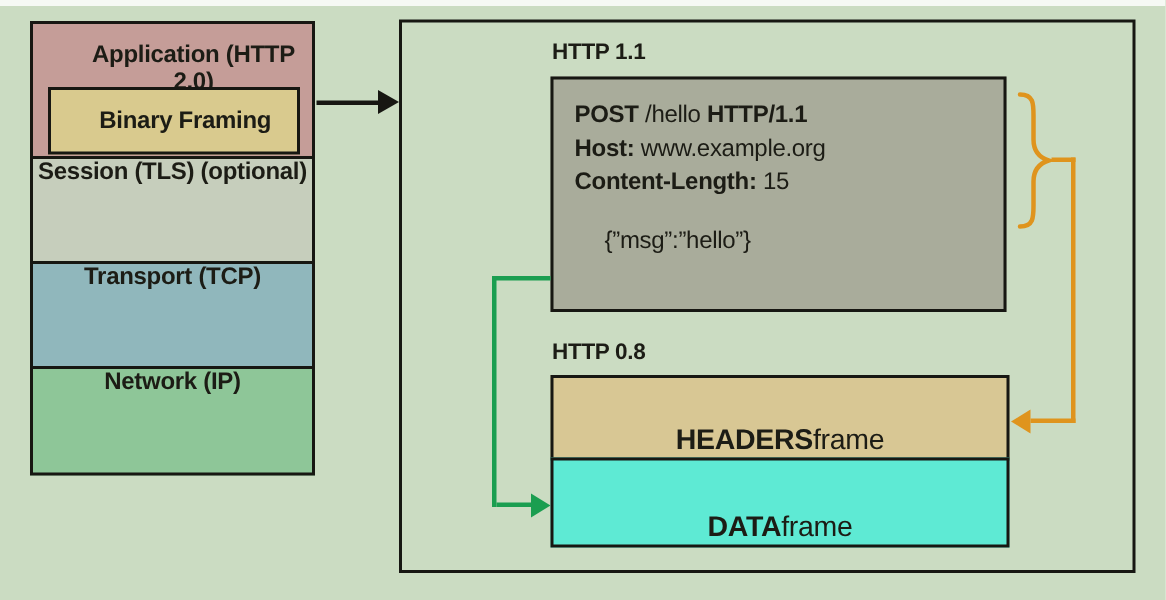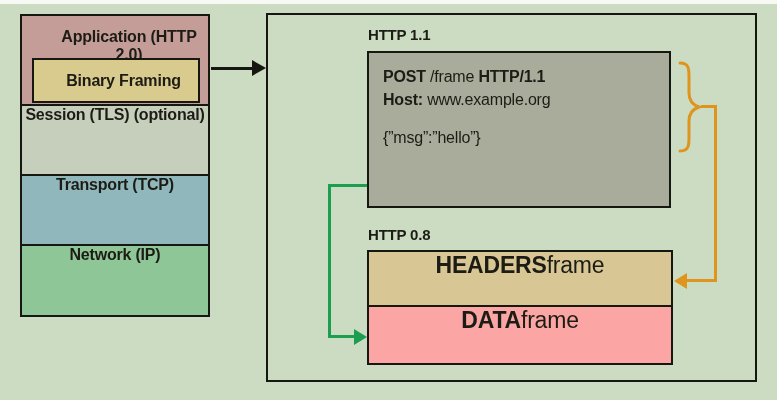--- a/index.html
+++ b/index.html
@@ -12,22 +12,22 @@
   .top-strip{position:absolute;left:0;top:0;width:777px;height:4px;background:rgba(255,255,255,0.82);}
   .box{position:absolute;box-sizing:border-box;border:2px solid #171712;}
   .layer{display:flex;justify-content:center;text-align:center;}
   .layer-label{font-weight:700;font-size:16px;}
   .app-layer{align-items:flex-start;}
   .app-label{margin-top:12px;margin-left:28px;}
   .binary-box{display:flex;align-items:center;justify-content:center;padding-left:15px;}
   .panel-label{position:absolute;font-weight:700;font-size:15px;}
   .req-line{white-space:pre-wrap;font-size:16px;line-height:22.5px;}
   .b{font-weight:700;}
-  .req-body{margin-top:16px;}
-  .frame-box{display:flex;align-items:flex-start;justify-content:center;font-size:23px;}
+  .req-body{margin-top:16px;margin-left:20px;}
+  .frame-box{display:flex;align-items:flex-end;justify-content:center;font-size:19px;}
   .hline,.vline{position:absolute;}
   .arrowhead{position:absolute;width:0;height:0;}
 </style>
 </head>
 <body>
 
 <div class="canvas">
 
   <div class="top-strip"></div>
 
@@ -48,22 +48,23 @@
   </div>
 
   <div class="hline" style="left:211px;top:67px;width:43px;height:3px;background:#171712;"></div>
   <div class="arrowhead" style="left:252px;top:60px;border-left:14px solid #171712;border-top:8.5px solid transparent;border-bottom:8.5px solid transparent;"></div>
 
   <div class="box" style="left:266px;top:13px;width:491px;height:369px;"></div>
 
   <div class="panel-label" style="left:368px;top:26px;">HTTP 1.1</div>
 
   <div class="box" style="left:367px;top:51px;width:304px;height:157px;background:#a9ac9b;padding:13px 12px 0 14px;">
-    <div class="req-line"><span class="b">POST</span><span> /frame </span><span class="b">HTTP/1.1</span></div>
+    <div class="req-line"><span class="b">POST</span><span> /hello </span><span class="b">HTTP/1.1</span></div>
     <div class="req-line"><span class="b">Host:</span><span> www.example.org</span></div>
+    <div class="req-line"><span class="b">Content-Length:</span><span> 15</span></div>
     <div class="req-line req-body">{”msg”:”hello”}</div>
   </div>
 
   <svg style="position:absolute;left:677px;top:60px;" width="26" height="94" viewBox="0 0 26 94">
     <path d="M3,3 C12,3 12,9 12,17 L12,33 C12,41 16,45 22,47 C16,49 12,53 12,61 L12,77 C12,85 12,91 3,91" fill="none" stroke="#df941d" stroke-width="3" stroke-linecap="round"></path>
   </svg>
 
   <div class="hline" style="left:701px;top:105px;width:16px;height:3px;background:#df941d;"></div>
   <div class="vline" style="left:714px;top:105px;width:3px;height:177px;background:#df941d;"></div>
   <div class="hline" style="left:687px;top:279px;width:30px;height:3px;background:#df941d;"></div>
@@ -73,18 +74,18 @@
   <div class="vline" style="left:328px;top:184px;width:3px;height:154px;background:#1b9e50;"></div>
   <div class="hline" style="left:331px;top:335px;width:24px;height:3px;background:#1b9e50;"></div>
   <div class="arrowhead" style="left:354px;top:328.5px;border-left:13px solid #1b9e50;border-top:8px solid transparent;border-bottom:8px solid transparent;"></div>
 
   <div class="panel-label" style="left:368px;top:226px;">HTTP 0.8</div>
 
   <div class="box frame-box" style="left:367px;top:250px;width:306px;height:57px;background:#d8c794;">
     <span class="b">HEADERS</span>
       <span> frame</span>
   </div>
-  <div class="box frame-box" style="left:367px;top:305px;width:306px;height:60px;background:#fca5a5;">
+  <div class="box frame-box" style="left:367px;top:305px;width:306px;height:60px;background:#5eead4;">
     <span class="b">DATA</span>
       <span> frame</span>
   </div>
 
 </div>
 
 </body></html>

